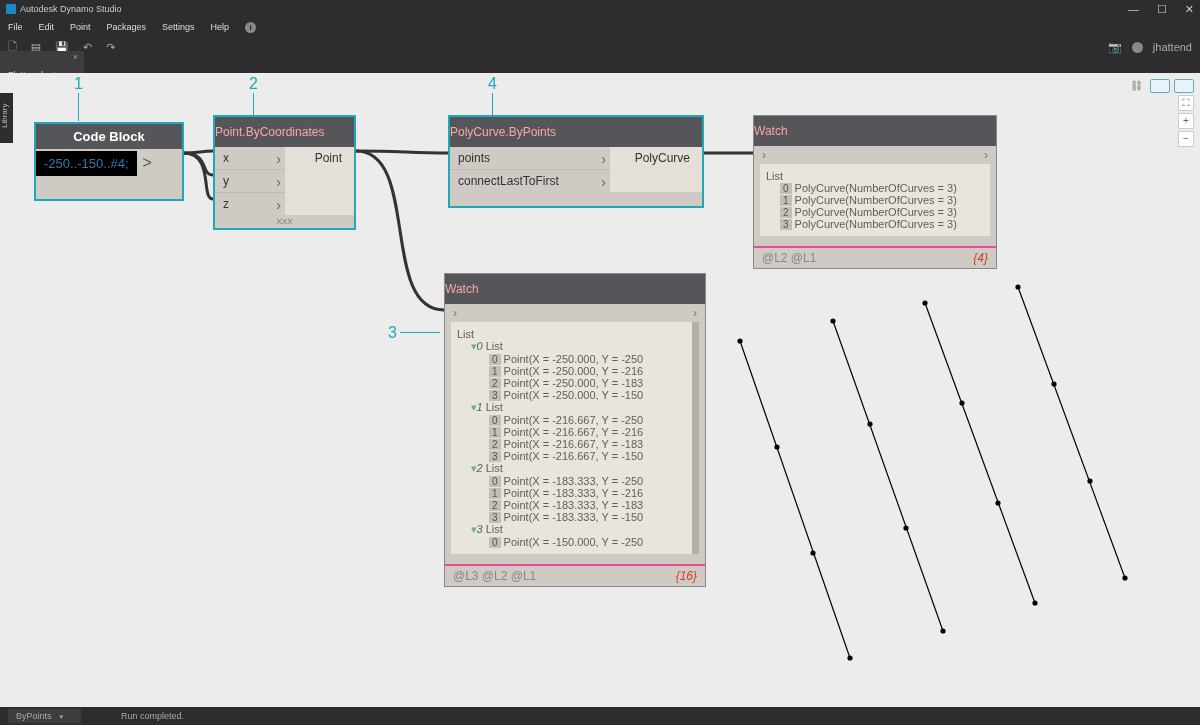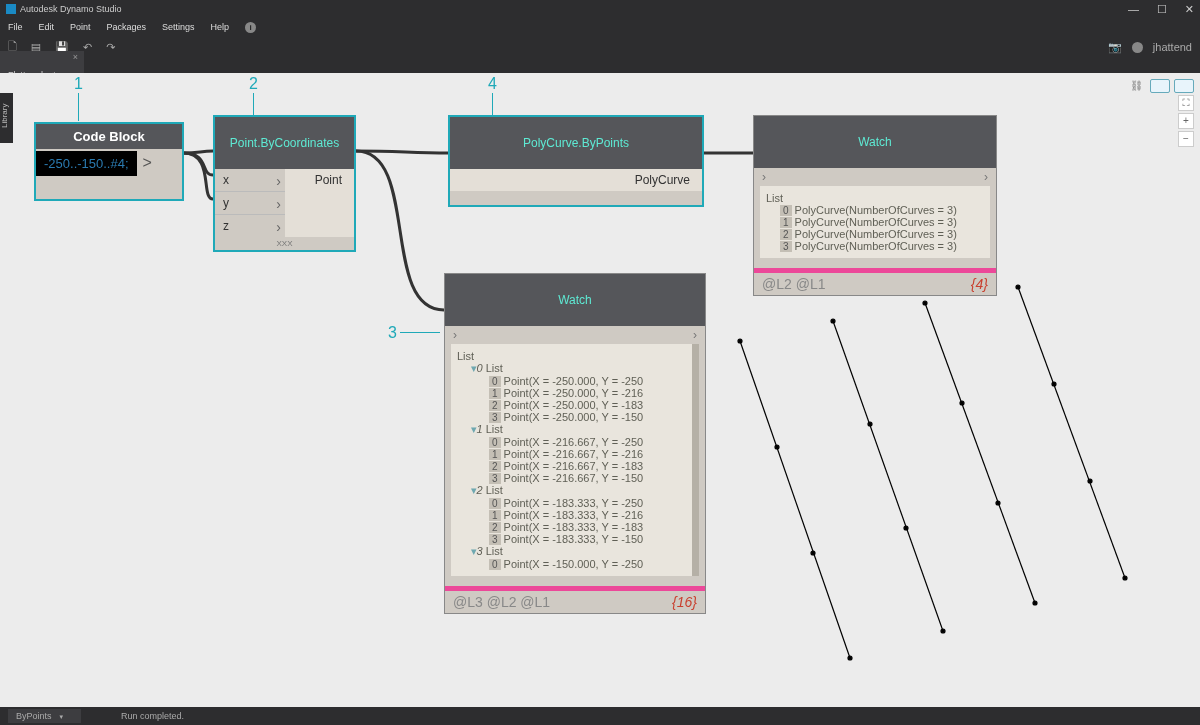--- a/index.html
+++ b/index.html
@@ -20,41 +20,41 @@
 .zoom-ctrl { position:absolute; right:6px; top:6px; display:flex; flex-direction:column; gap:2px; align-items:flex-end; }
 .zoom-ctrl .row { display:flex; gap:4px; }
 .zoom-ctrl .btn { width:16px; height:16px; background:#fff; border:1px solid #ccc; font-size:10px; text-align:center; line-height:14px; color:#666; }
 .zoom-ctrl .rect { width:20px; height:14px; background:#e8f4fb; border:1px solid #6ab; border-radius:2px; }
 .zoom-ctrl .infin { font-size:10px; color:#666; padding:1px 3px; }
 
 .annot { position:absolute; color:#1fa9b8; font-size:16px; font-weight:500; }
 .annot-line { position:absolute; background:#1fa9b8; }
 
 .node { position:absolute; background:#cfcac3; border:2px solid #1fa9b8; font-size:12px; }
-.node-header { background:#55565a; color:#5eead4; text-align:center; padding:19px 0; font-size:12px; position:relative; }
+.node-header { background:#55565a; color:#fca5a5; padding:8px 0; font-size:12px; position:relative; }
 .node-body { display:flex; }
 .node-ports-in { display:flex; flex-direction:column; }
 .node-ports-out { display:flex; flex-direction:column; margin-left:auto; }
 .port { padding:4px 8px; font-size:12px; color:#333; position:relative; }
 .port.in::after { content:'›'; position:absolute; right:4px; color:#666; font-size:14px; }
 .port.out { text-align:right; padding-right:12px; }
 .node-footer { font-size:8px; color:#777; text-align:center; padding:2px 6px; background:#cfcac3; }
 
 .code-node { position:absolute; border:2px solid #1fa9b8; background:#cfcac3; }
 .code-node .node-header { background:#55565a; color:#fff; text-align:center; padding:5px 0; font-size:13px; font-weight:bold; }
 .code-body { display:flex; align-items:center; }
 .code-text { background:#000000; padding:5px 8px; font-family:'Consolas',monospace; font-size:13px; }
 .code-out { background:#cfcac3; padding:5px 6px; color:#555; }
 
 .watch-node { position:absolute; border:1px solid #888; background:#cfcac3; }
 .watch-node .node-header { background:#55565a; }
 .watch-top { display:flex; justify-content:space-between; padding:2px 8px; color:#777; font-size:12px; }
 .watch-content { background:#e9e5dd; margin:0 6px 10px 6px; padding:6px; font-family:'Consolas',monospace; font-size:11px; color:#5f5f55; max-height:250px; overflow:hidden; position:relative; }
 .watch-content.scrollable::after { content:''; position:absolute; right:0; top:0; bottom:0; width:7px; background:#b5b0a6; }
-.watch-footer { display:flex; justify-content:space-between; padding:3px 8px; font-size:14px; color:#888; border-top:5px solid #ec4899; }
+.watch-footer { display:flex; justify-content:space-between; padding:3px 8px; font-size:12px; color:#888; border-top:2px solid #ec4899; }
 .watch-footer .count { color:#c93f2e; font-style:italic; }
 .idx { display:inline-block; background:#c4bfb5; color:#555; padding:0 3px; margin-right:3px; font-size:10px; }
 .list-arrow { color:#6fa8b0; }
 .indent1 { padding-left:14px; }
 .indent2 { padding-left:32px; }
 
 svg.wires { position:absolute; top:0; left:0; width:100%; height:100%; pointer-events:none; }
 svg.viz { position:absolute; pointer-events:none; }
 
 .statusbar { position:absolute; bottom:0; left:0; right:0; height:18px; background:#2d2d2f; display:flex; align-items:center; color:#aaa; font-size:9px; padding:0 8px; }
@@ -156,20 +156,24 @@
       <div class="node-ports-out" style="flex:1; background:#e4dfd7;">
         <div class="port out">Point</div>
       </div>
     </div>
     <div class="node-footer">XXX</div>
   </div>
 
   <div class="node" style="left:448px; top:42px; width:256px;">
     <div class="node-header">PolyCurve.ByPoints</div>
     <div class="node-body">
+      <div class="node-ports-in" style="width:160px;">
+        <div class="port in" style="border-bottom:1px solid #bbb;">points</div>
+        <div class="port in">connectLastToFirst</div>
+      </div>
       <div class="node-ports-out" style="flex:1; background:#e4dfd7;">
         <div class="port out">PolyCurve</div>
       </div>
     </div>
     <div style="height:14px;"></div>
   </div>
 
   <div class="watch-node" style="left:753px; top:42px; width:244px;">
     <div class="node-header">Watch</div>
     <div class="watch-top">

